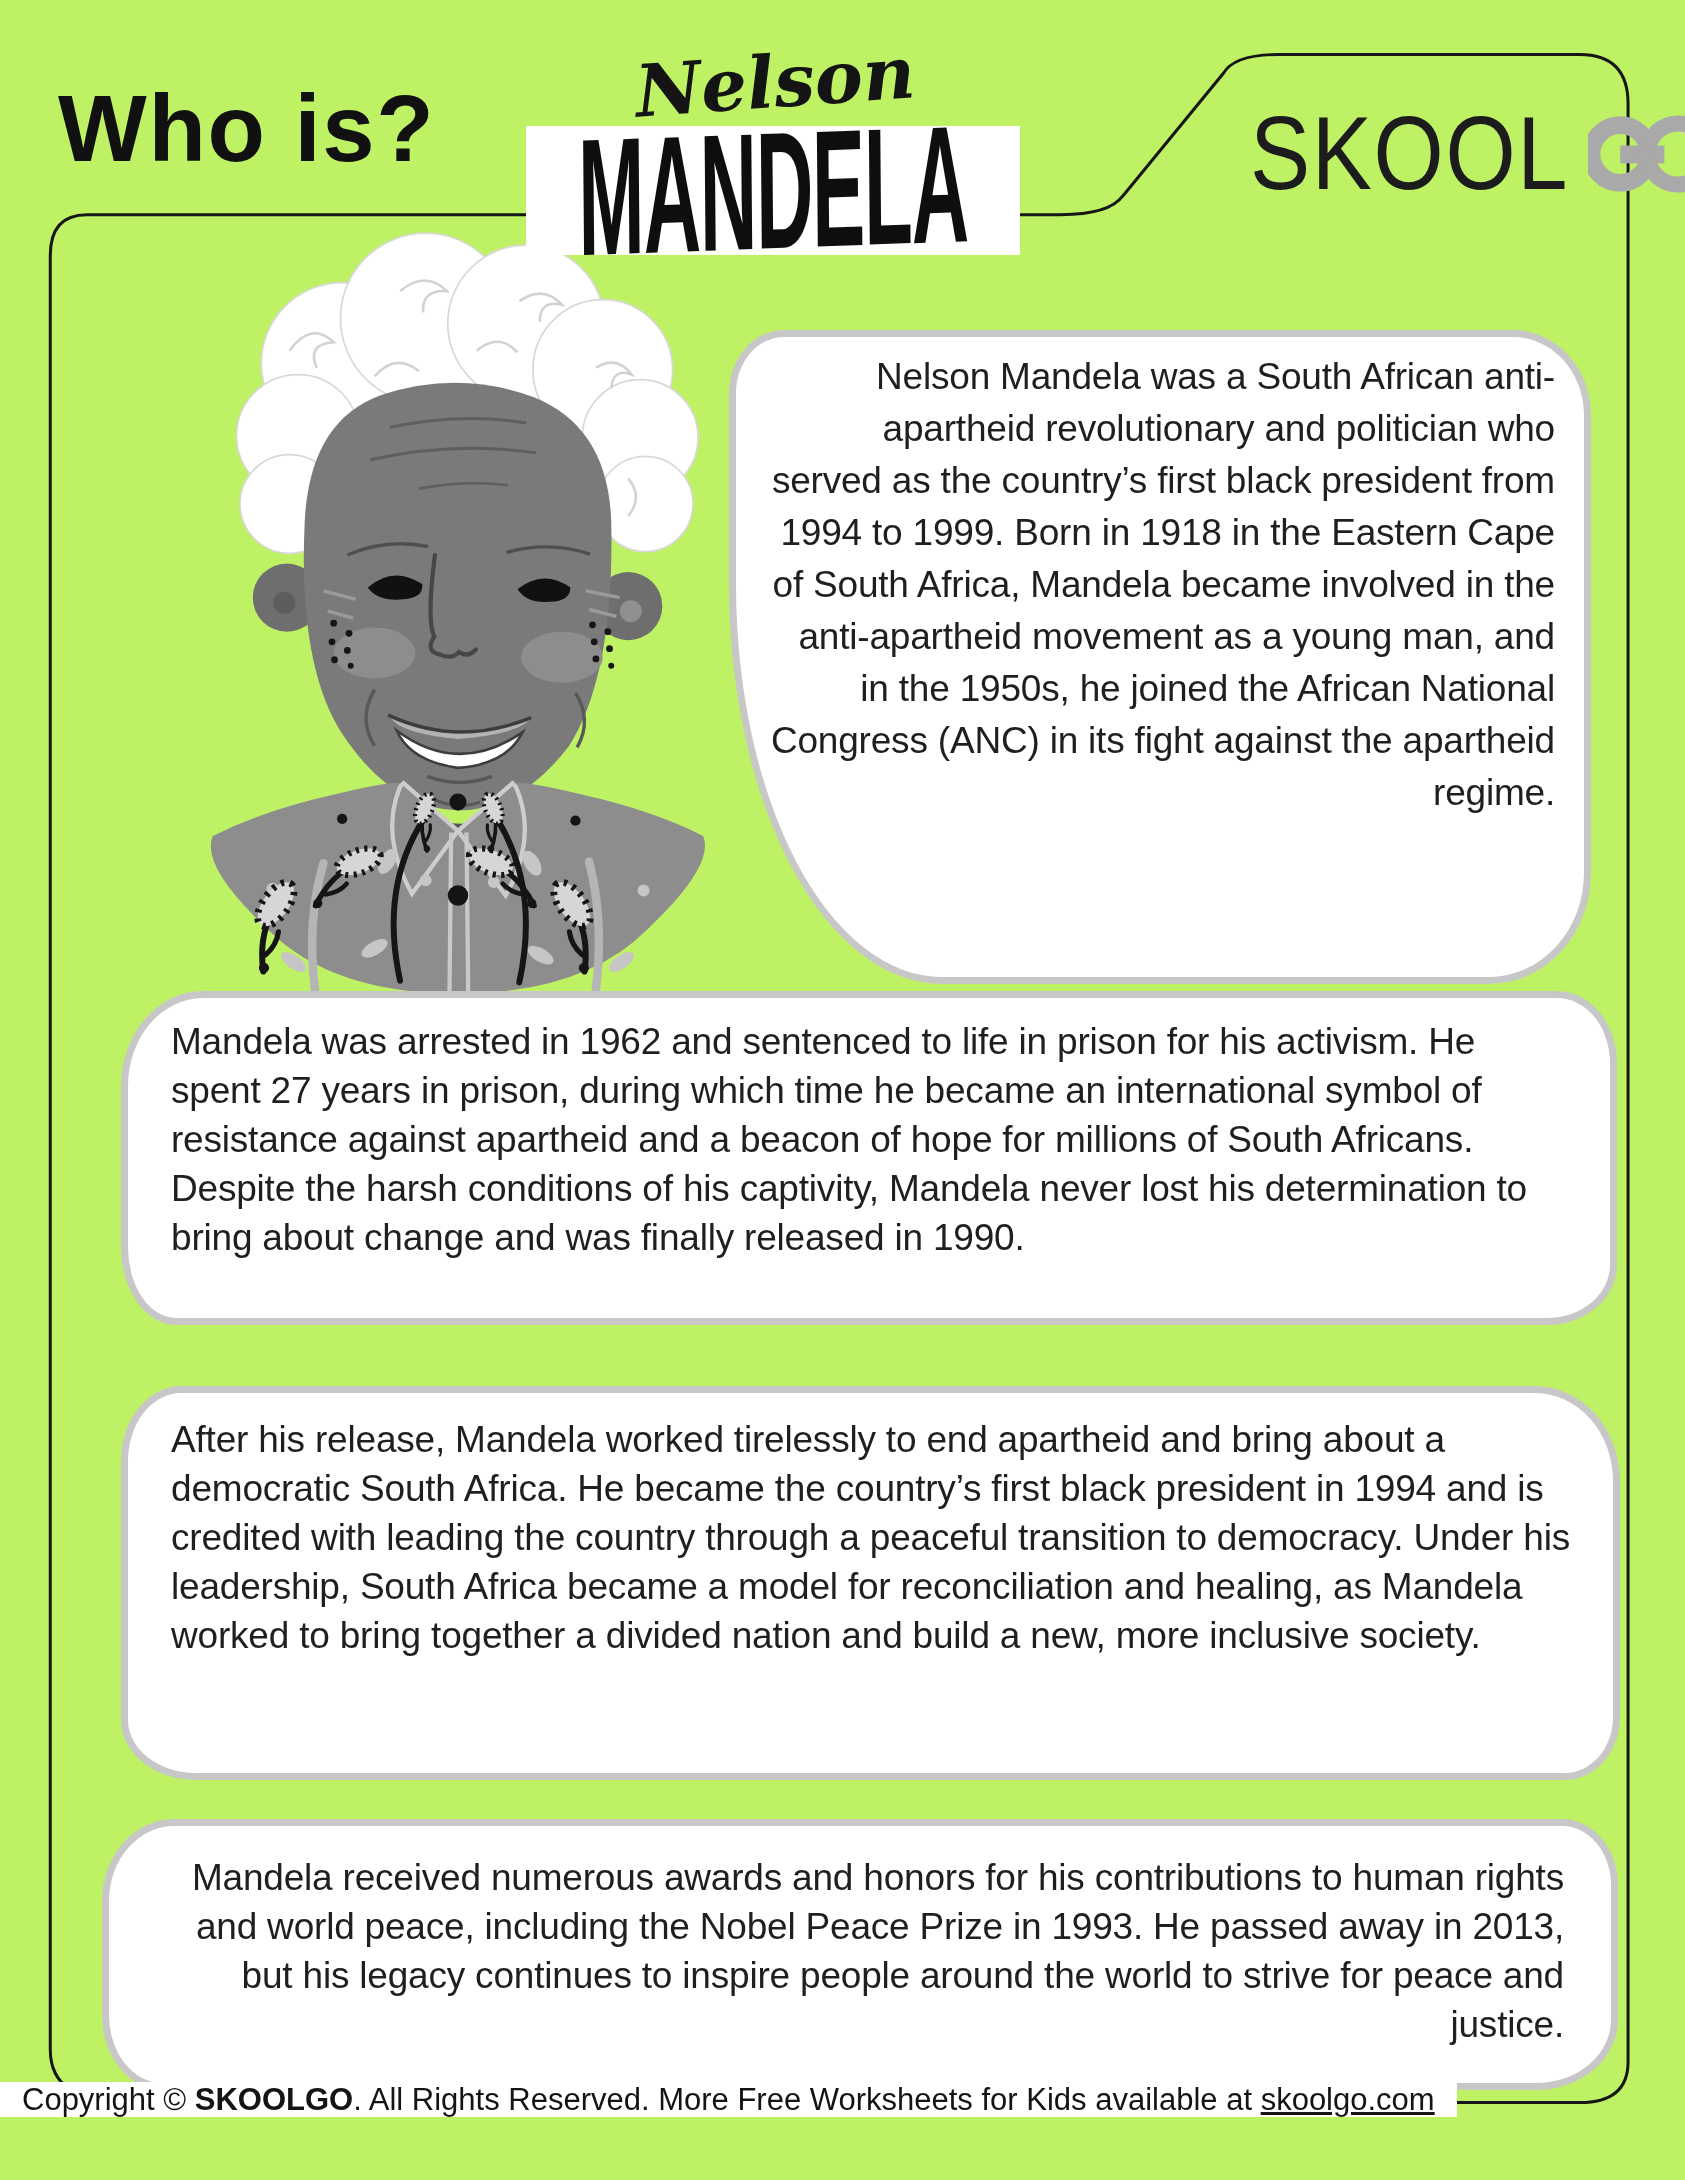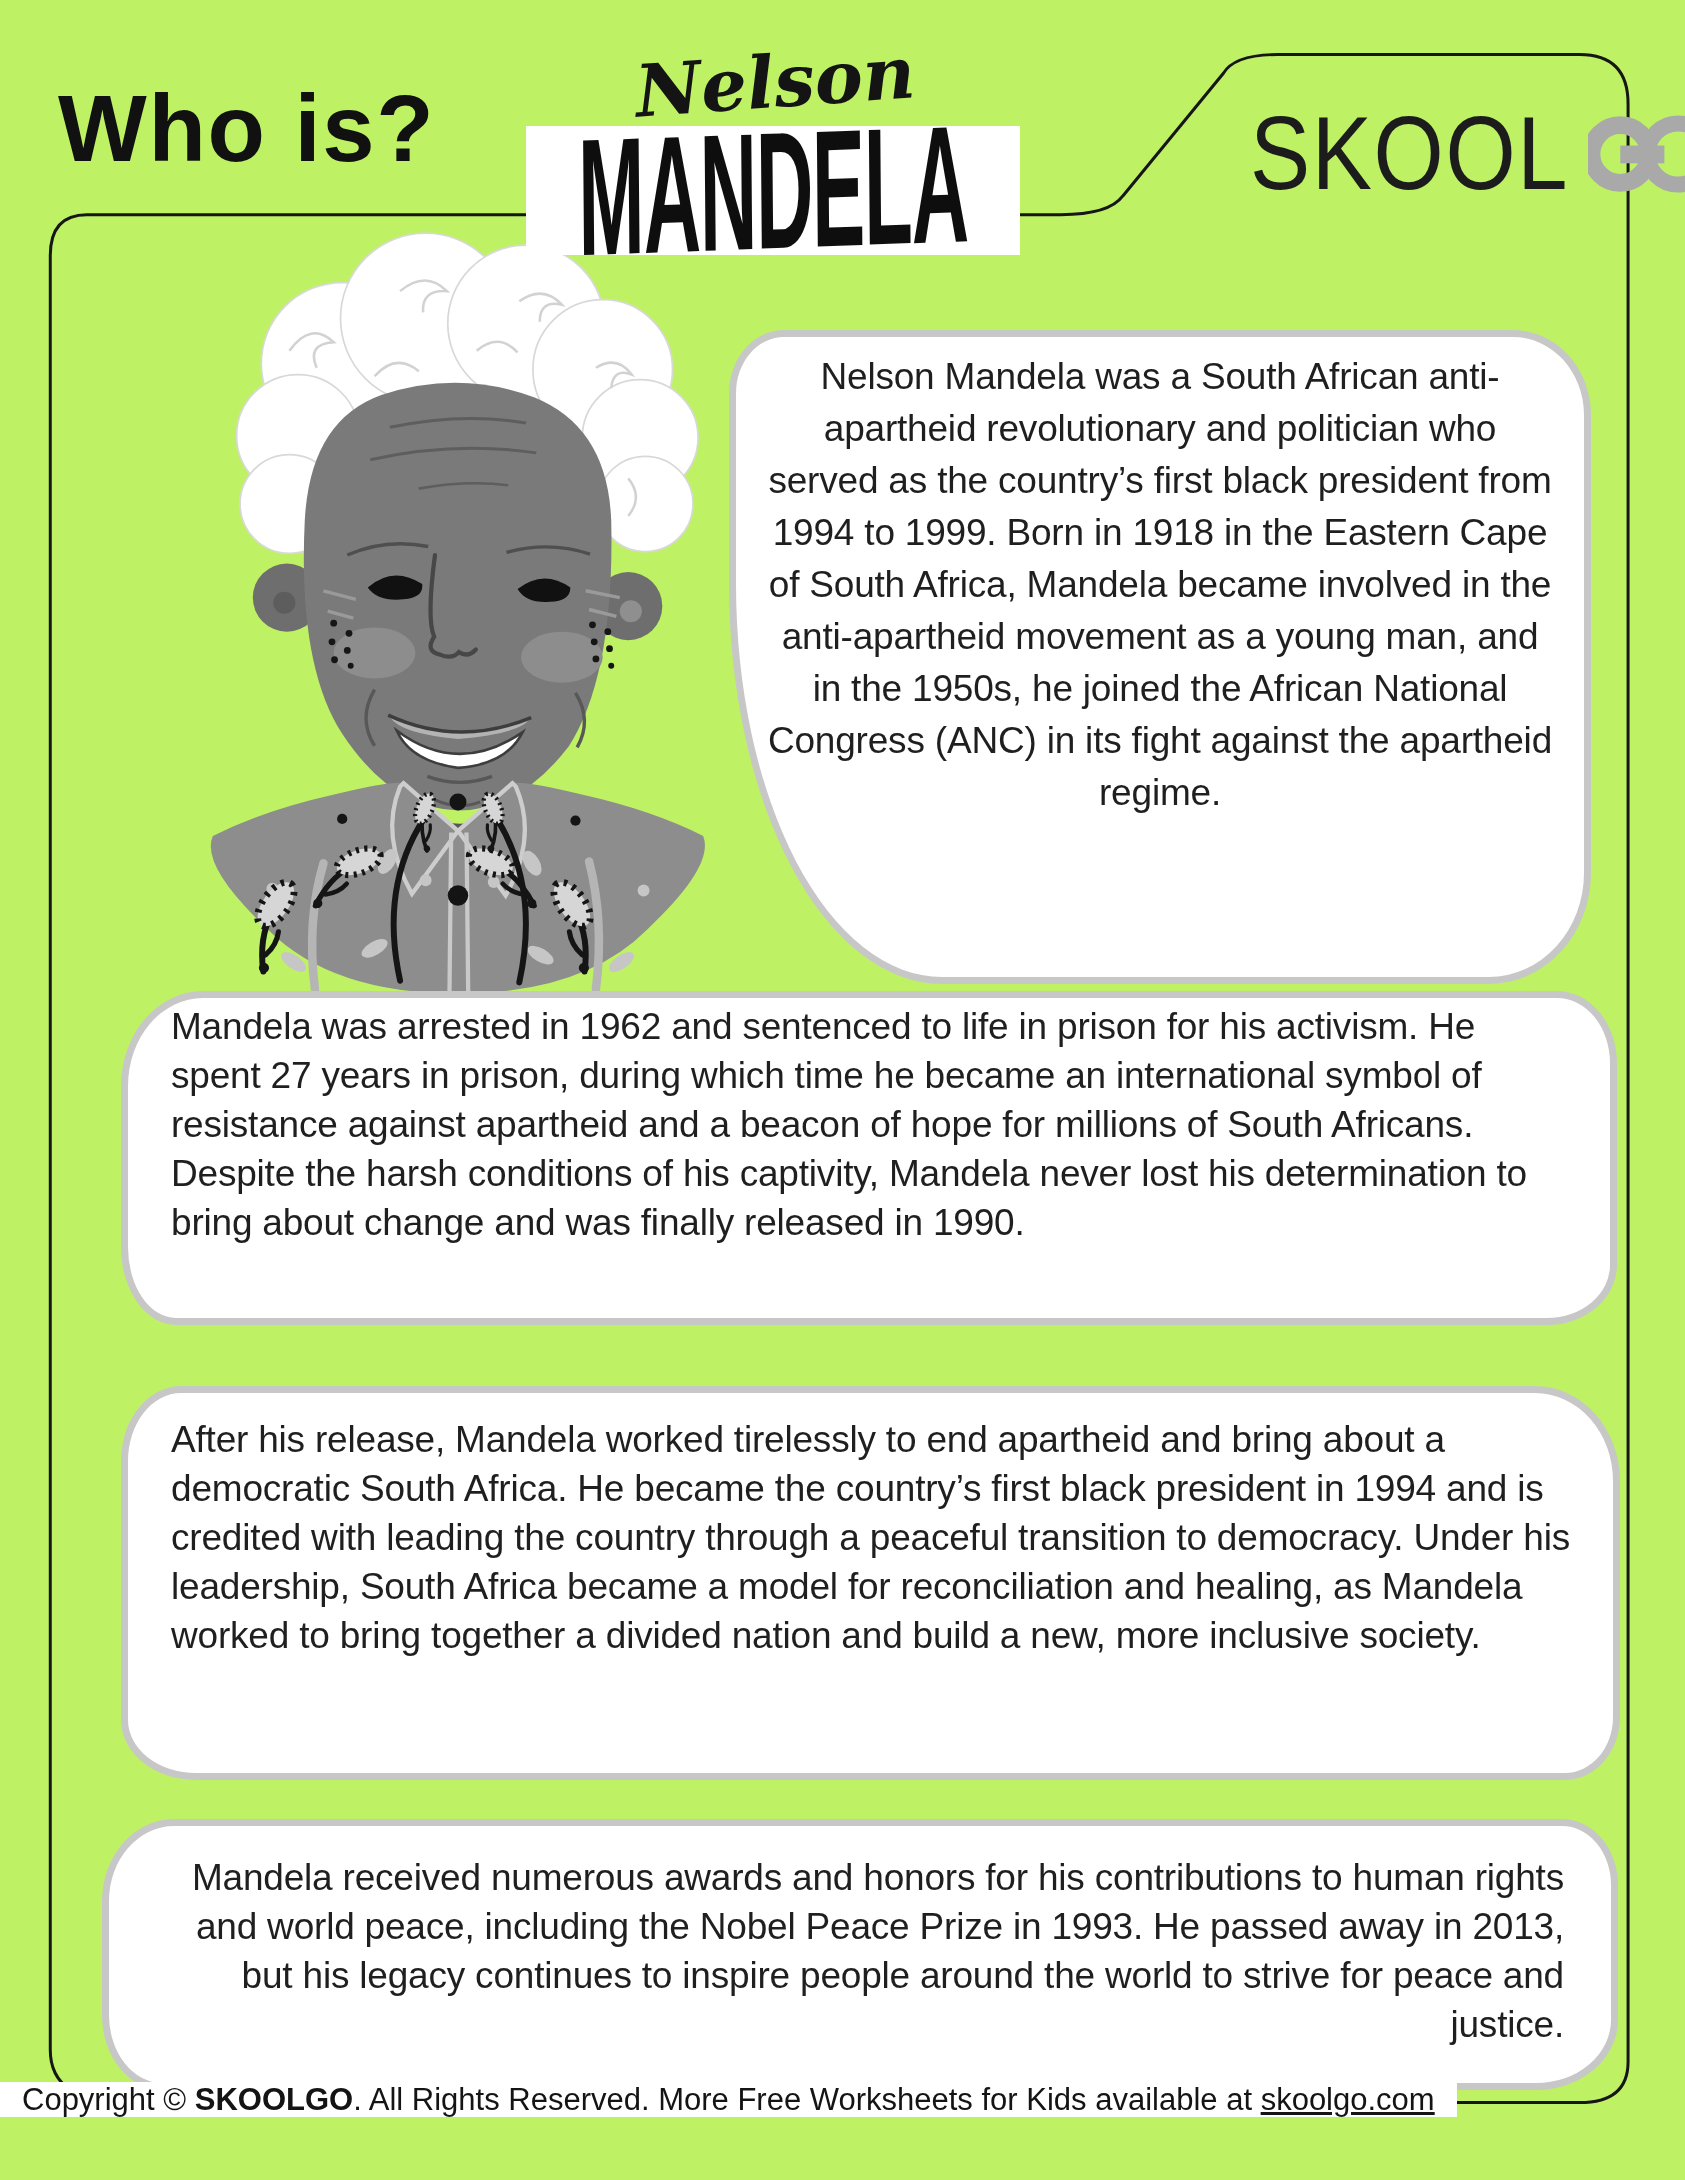--- a/index.html
+++ b/index.html
@@ -41,26 +41,26 @@
 
   
   .bubble{
     position:absolute; background:#ffffff; border:7.7px solid #c7c7c7;
     font-size:37px; line-height:49px; letter-spacing:-0.2px; color:#1f1f1f;
     overflow:hidden; z-index:2;
   }
   .b1{
     left:729px; top:330px; width:862px; height:654px;
     border-radius:55px 78px 102px 213px / 63px 85px 111px 400px;
-    padding:13.6px 29px; text-align:center; line-height:52px;
+    padding:13.6px 29px; text-align:right; line-height:52px;
   }
   .b2{
     left:121px; top:991px; width:1496px; height:334px;
     border-radius:82px 60px 70px 55px / 95px 72px 60px 78px;
-    padding:4px 43px;
+    padding:19px 43px;
   }
   .b3{
     left:121px; top:1386px; width:1499px; height:394px;
     border-radius:60px 85px 55px 75px / 75px 95px 63px 60px;
     padding:22px 43px;
   }
   .b4{
     left:102px; top:1819px; width:1516px; height:271px;
     border-radius:72px 56px 82px 60px / 82px 66px 70px 75px;
     padding:27px 47px;

